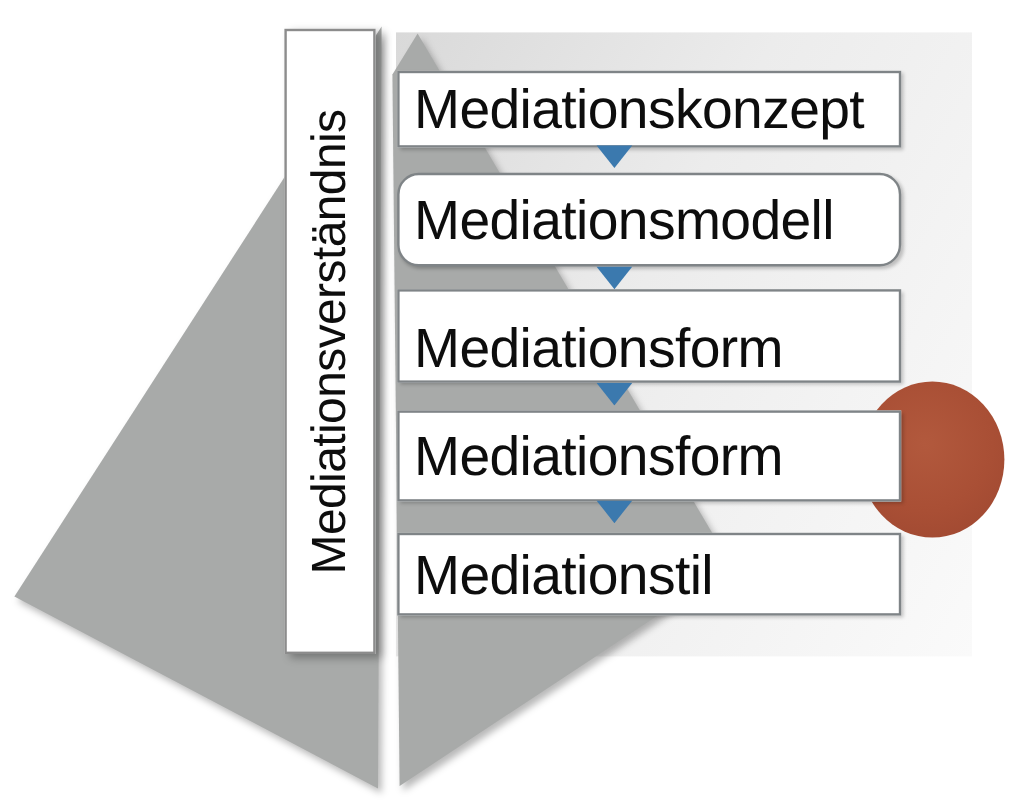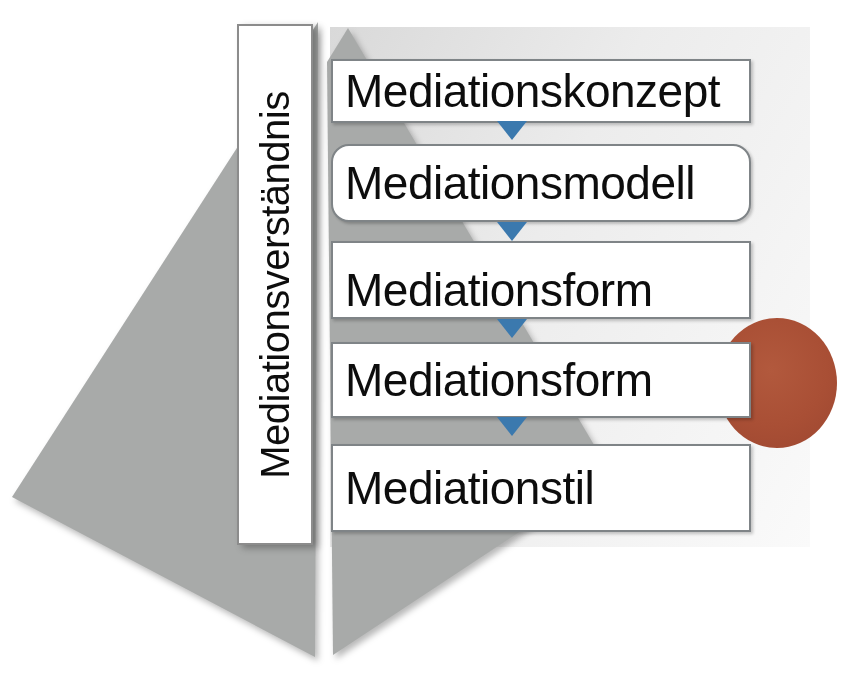--- a/index.html
+++ b/index.html
@@ -29,21 +29,21 @@
     z-index:4;
   }
   .level-box span{
     padding-left:12px;font-size:46px;color:#0d0d0d;letter-spacing:-0.5px;
     white-space:nowrap;
   }
   .box-1{top:59px;height:64px;}
   .box-2{top:144px;height:78px;border-radius:18px;}
   .box-3{top:241px;height:78px;align-items:flex-end;}
   .box-4{top:342px;height:76px;}
-  .box-5{top:444px;height:88px;}
+  .box-5{top:444px;height:69px;}
   .arrow{position:absolute;z-index:5;width:30px;height:19px;}
   .arrow-1{left:497px;top:121px;}
   .arrow-2{left:497px;top:222px;}
   .arrow-3{left:497px;top:319px;}
   .arrow-4{left:497px;top:417px;}
   .side-label{
     position:absolute;left:237px;top:24px;width:76px;height:521px;
     background:#ffffff;border:2px solid #8c8c8c;box-sizing:border-box;
     box-shadow:5px 3px 7px rgba(0,0,0,0.30);
     z-index:6;

